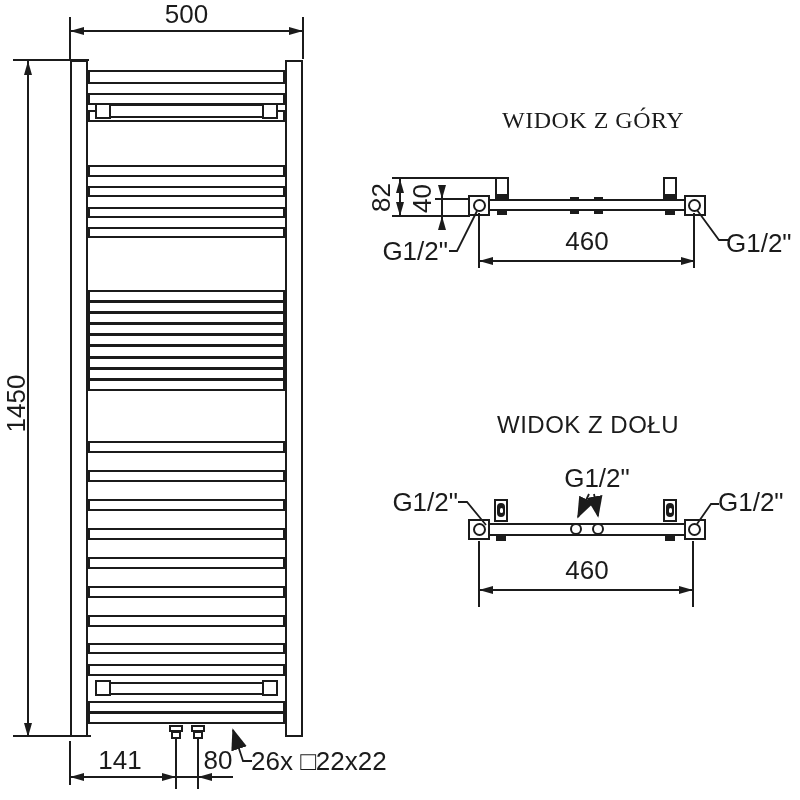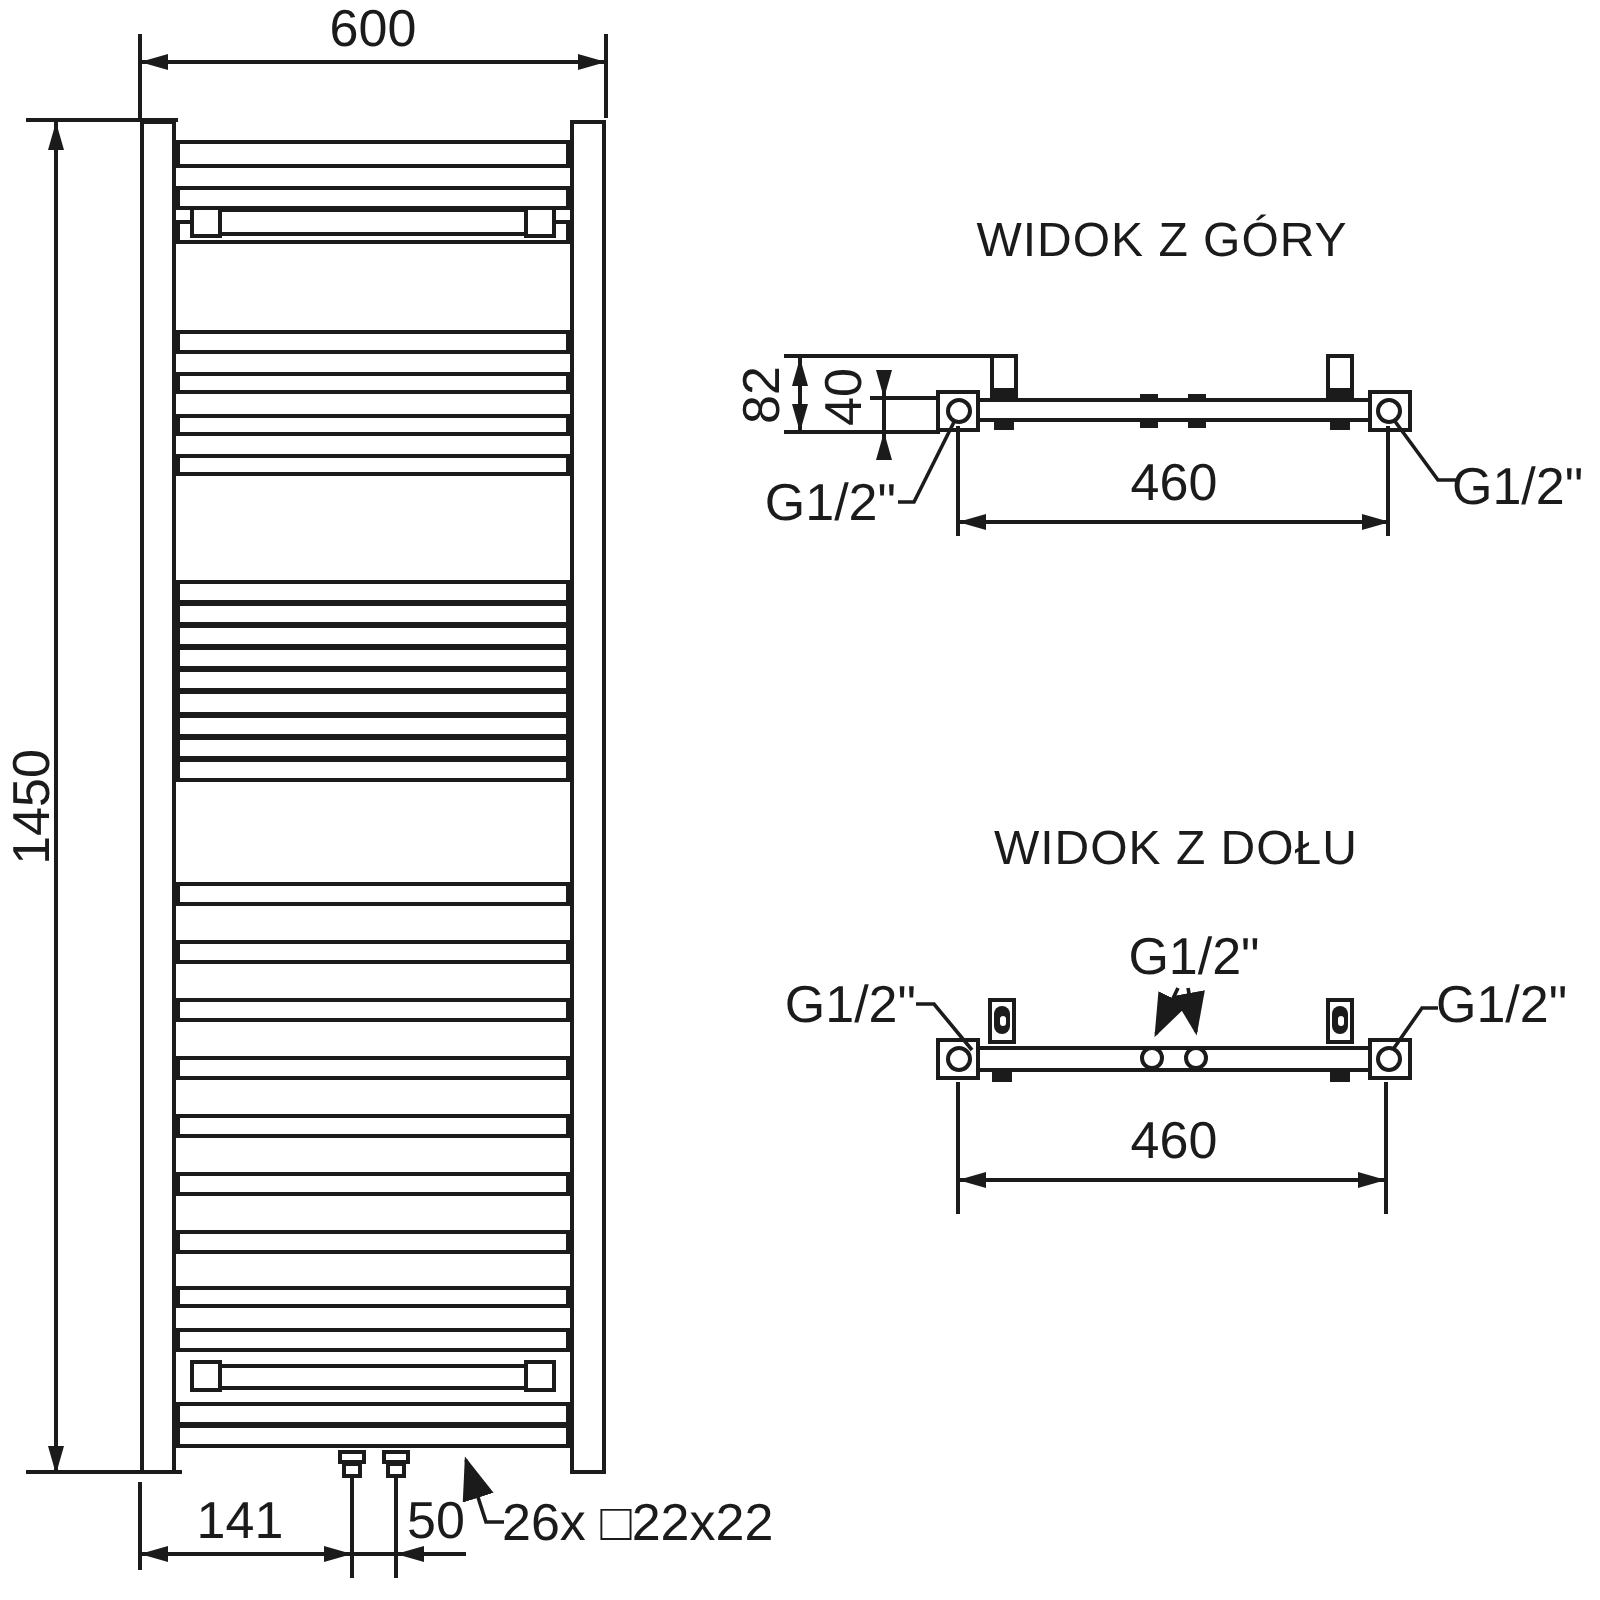--- a/index.html
+++ b/index.html
@@ -79,42 +79,42 @@
     <div class="ln" style="left:175px;top:738px;width:2px;height:51px;"></div>
     <div class="rect" style="left:191px;top:725px;width:14px;height:7px;"></div>
     <div class="rect" style="left:193px;top:731px;width:10px;height:8px;"></div>
     <div class="ln" style="left:197px;top:738px;width:2px;height:51px;"></div>
 
     <div class="ln" style="left:69px;top:17px;width:2px;height:42px;"></div>
     <div class="ln" style="left:302px;top:17px;width:2px;height:42px;"></div>
     <div class="ln" style="left:70px;top:30px;width:233px;height:2px;"></div>
     <div class="arr aL" style="left:70px;top:27px;"></div>
     <div class="arr aR" style="left:289px;top:27px;"></div>
-    <div class="lbl ctr" style="left:150px;top:1px;width:73px;">600</div>
+    <div class="lbl ctr" style="left:150px;top:1px;width:73px;">500</div>
 
     <div class="ln" style="left:13px;top:59px;width:76px;height:2px;"></div>
     <div class="ln" style="left:13px;top:735px;width:78px;height:2px;"></div>
     <div class="ln" style="left:27px;top:61px;width:2px;height:676px;"></div>
     <div class="arr aU" style="left:24px;top:61px;"></div>
     <div class="arr aD" style="left:24px;top:723px;"></div>
     <div class="lbl ctr rot" style="left:-25px;top:390px;width:82px;">1450</div>
 
     <div class="ln" style="left:69px;top:741px;width:2px;height:44px;"></div>
     <div class="ln" style="left:70px;top:776px;width:163px;height:2px;"></div>
     <div class="arr aL" style="left:70px;top:773px;"></div>
     <div class="arr aR" style="left:162px;top:773px;"></div>
     <div class="arr aL" style="left:198px;top:773px;"></div>
     <div class="lbl ctr" style="left:87px;top:747px;width:66px;">141</div>
-    <div class="lbl ctr" style="left:198px;top:747px;width:40px;">50</div>
+    <div class="lbl ctr" style="left:198px;top:747px;width:40px;">80</div>
 
     <div class="lbl" style="left:251px;top:748px;width:175px;">26x □22x22</div>
   </div>
 
   <div>
-    <div class="lbl ctr title" style="left:451px;top:107px;width:260px;">WIDOK Z GÓRY</div>
+    <div class="lbl ctr title" style="left:463px;top:107px;width:260px;font-family:Liberation Serif, serif;">WIDOK Z GÓRY</div>
 
     <div class="rect" style="left:495px;top:177px;width:14px;height:23px;"></div>
     <div class="rect" style="left:663px;top:177px;width:14px;height:23px;"></div>
     <div class="fill" style="left:497px;top:194px;width:10px;height:5px;"></div>
     <div class="fill" style="left:665px;top:194px;width:10px;height:5px;"></div>
 
     <div class="rect" style="left:488px;top:199px;width:206px;height:12px;"></div>
     <div class="fill" style="left:497px;top:211px;width:10px;height:4px;"></div>
     <div class="fill" style="left:665px;top:211px;width:10px;height:4px;"></div>
     <div class="fill" style="left:570px;top:197px;width:9px;height:4px;"></div>

